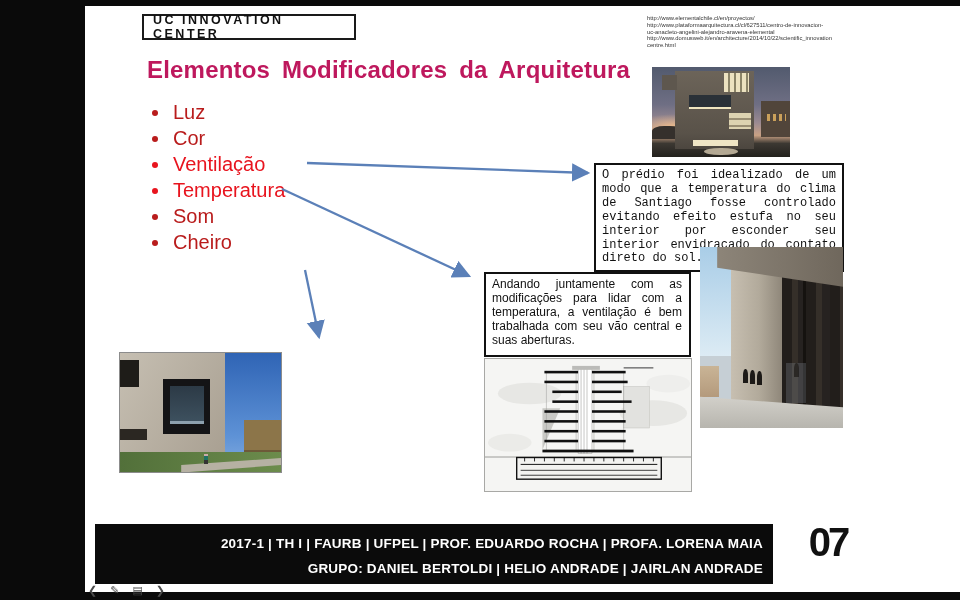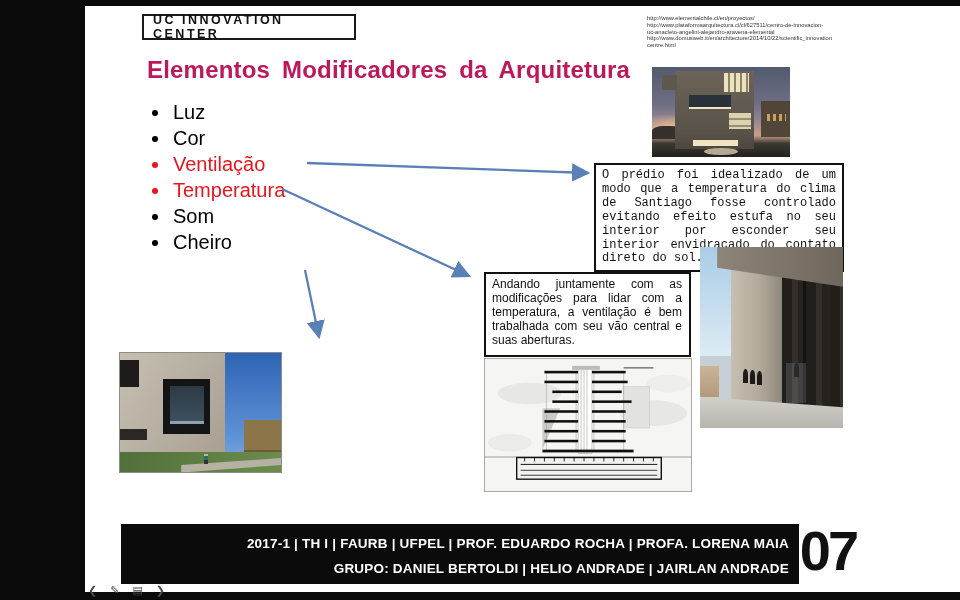--- a/index.html
+++ b/index.html
@@ -17,21 +17,21 @@
   
   .page-title { position:absolute; left:62px; top:50px; font-size:24px; font-weight:700;
                 color:#be185d; word-spacing:5px; letter-spacing:0.2px; }
 
   
   .bullets { position:absolute; left:64px; top:93px; list-style:none; }
   .bullets li { position:relative; height:26px; line-height:26px; font-size:20px;
                 padding-left:24px; }
   .bullets li .dot { position:absolute; left:3px; top:11px; width:6px; height:6px;
                      border-radius:50%; background:currentColor; }
-  .bullets li.inactive { color:#000000; }
+  .bullets li.inactive { color:#b91c1c; }
   .bullets li.active   { color:var(--active-color,#e8141e); }
 
   
   .source-links { position:absolute; left:562px; top:9px; width:218px;
                   font-size:5.8px; line-height:6.8px; color:#333; }
 
   
   .callout { position:absolute; border:2px solid #111; background:#fff; color:#111;
              font-size:12px; line-height:1.16; text-align:justify; padding:4px 6px; }
   .callout-temperatura { left:509px; top:157px; width:250px; min-height:84px;font-family:Liberation Mono, monospace; }
@@ -107,23 +107,23 @@
     border:1px solid #a8a8a5; background:#f5f5f3; }
   .drawing svg { display:block; width:100%; height:100%; }
 
   
   .arrows { position:absolute; left:0; top:0; width:791px; height:586px; pointer-events:none; }
   .arrows line { stroke:var(--arrow-color,#5b80b8); stroke-width:2.3; }
 
   
   .footer-bar { position:absolute; left:10px; top:518px; width:678px; height:60px;
     background:#0b0b0b; color:#fff; text-align:right; padding:7px 10px 0 0;
-    font-weight:700; font-size:13.5px; line-height:25px; letter-spacing:0.2px;margin-left:26px; }
+    font-weight:700; font-size:13.5px; line-height:25px; letter-spacing:0.2px; }
   .page-number { position:absolute; left:700px; top:514px; width:86px; text-align:center;
-    font-size:56px; font-weight:700; letter-spacing:-3px; color:#111; line-height:1.1; }
+    font-size:40px; font-weight:700; letter-spacing:-3px; color:#111; line-height:1.1; }
 
   
   .nav-icons { position:absolute; left:88px; top:583px; display:flex; gap:13px;
     color:#4b4b4b; font-size:11px; line-height:14px; }
   .nav-icons span { cursor:pointer; }
 </style>
 </head>
 <body>
 
 <div class="stage">

